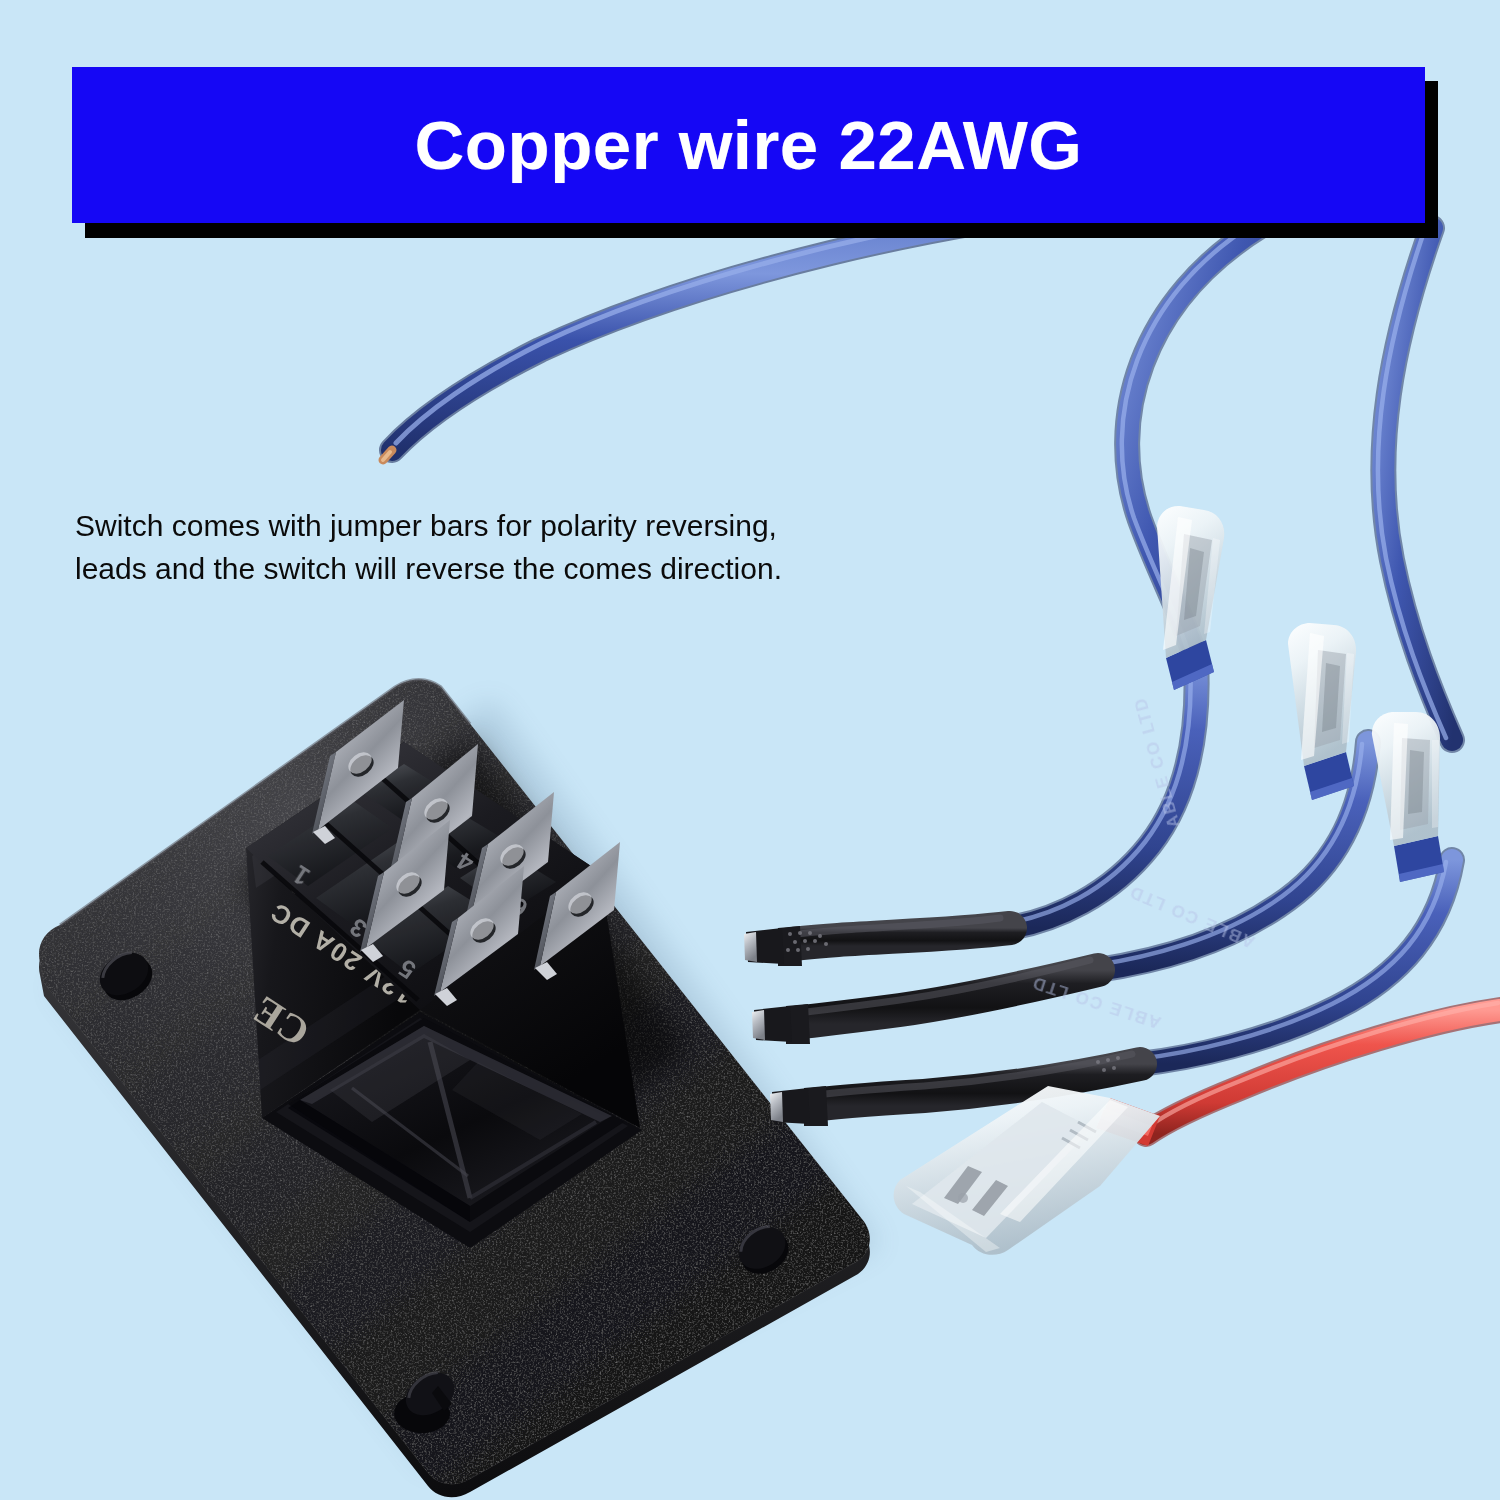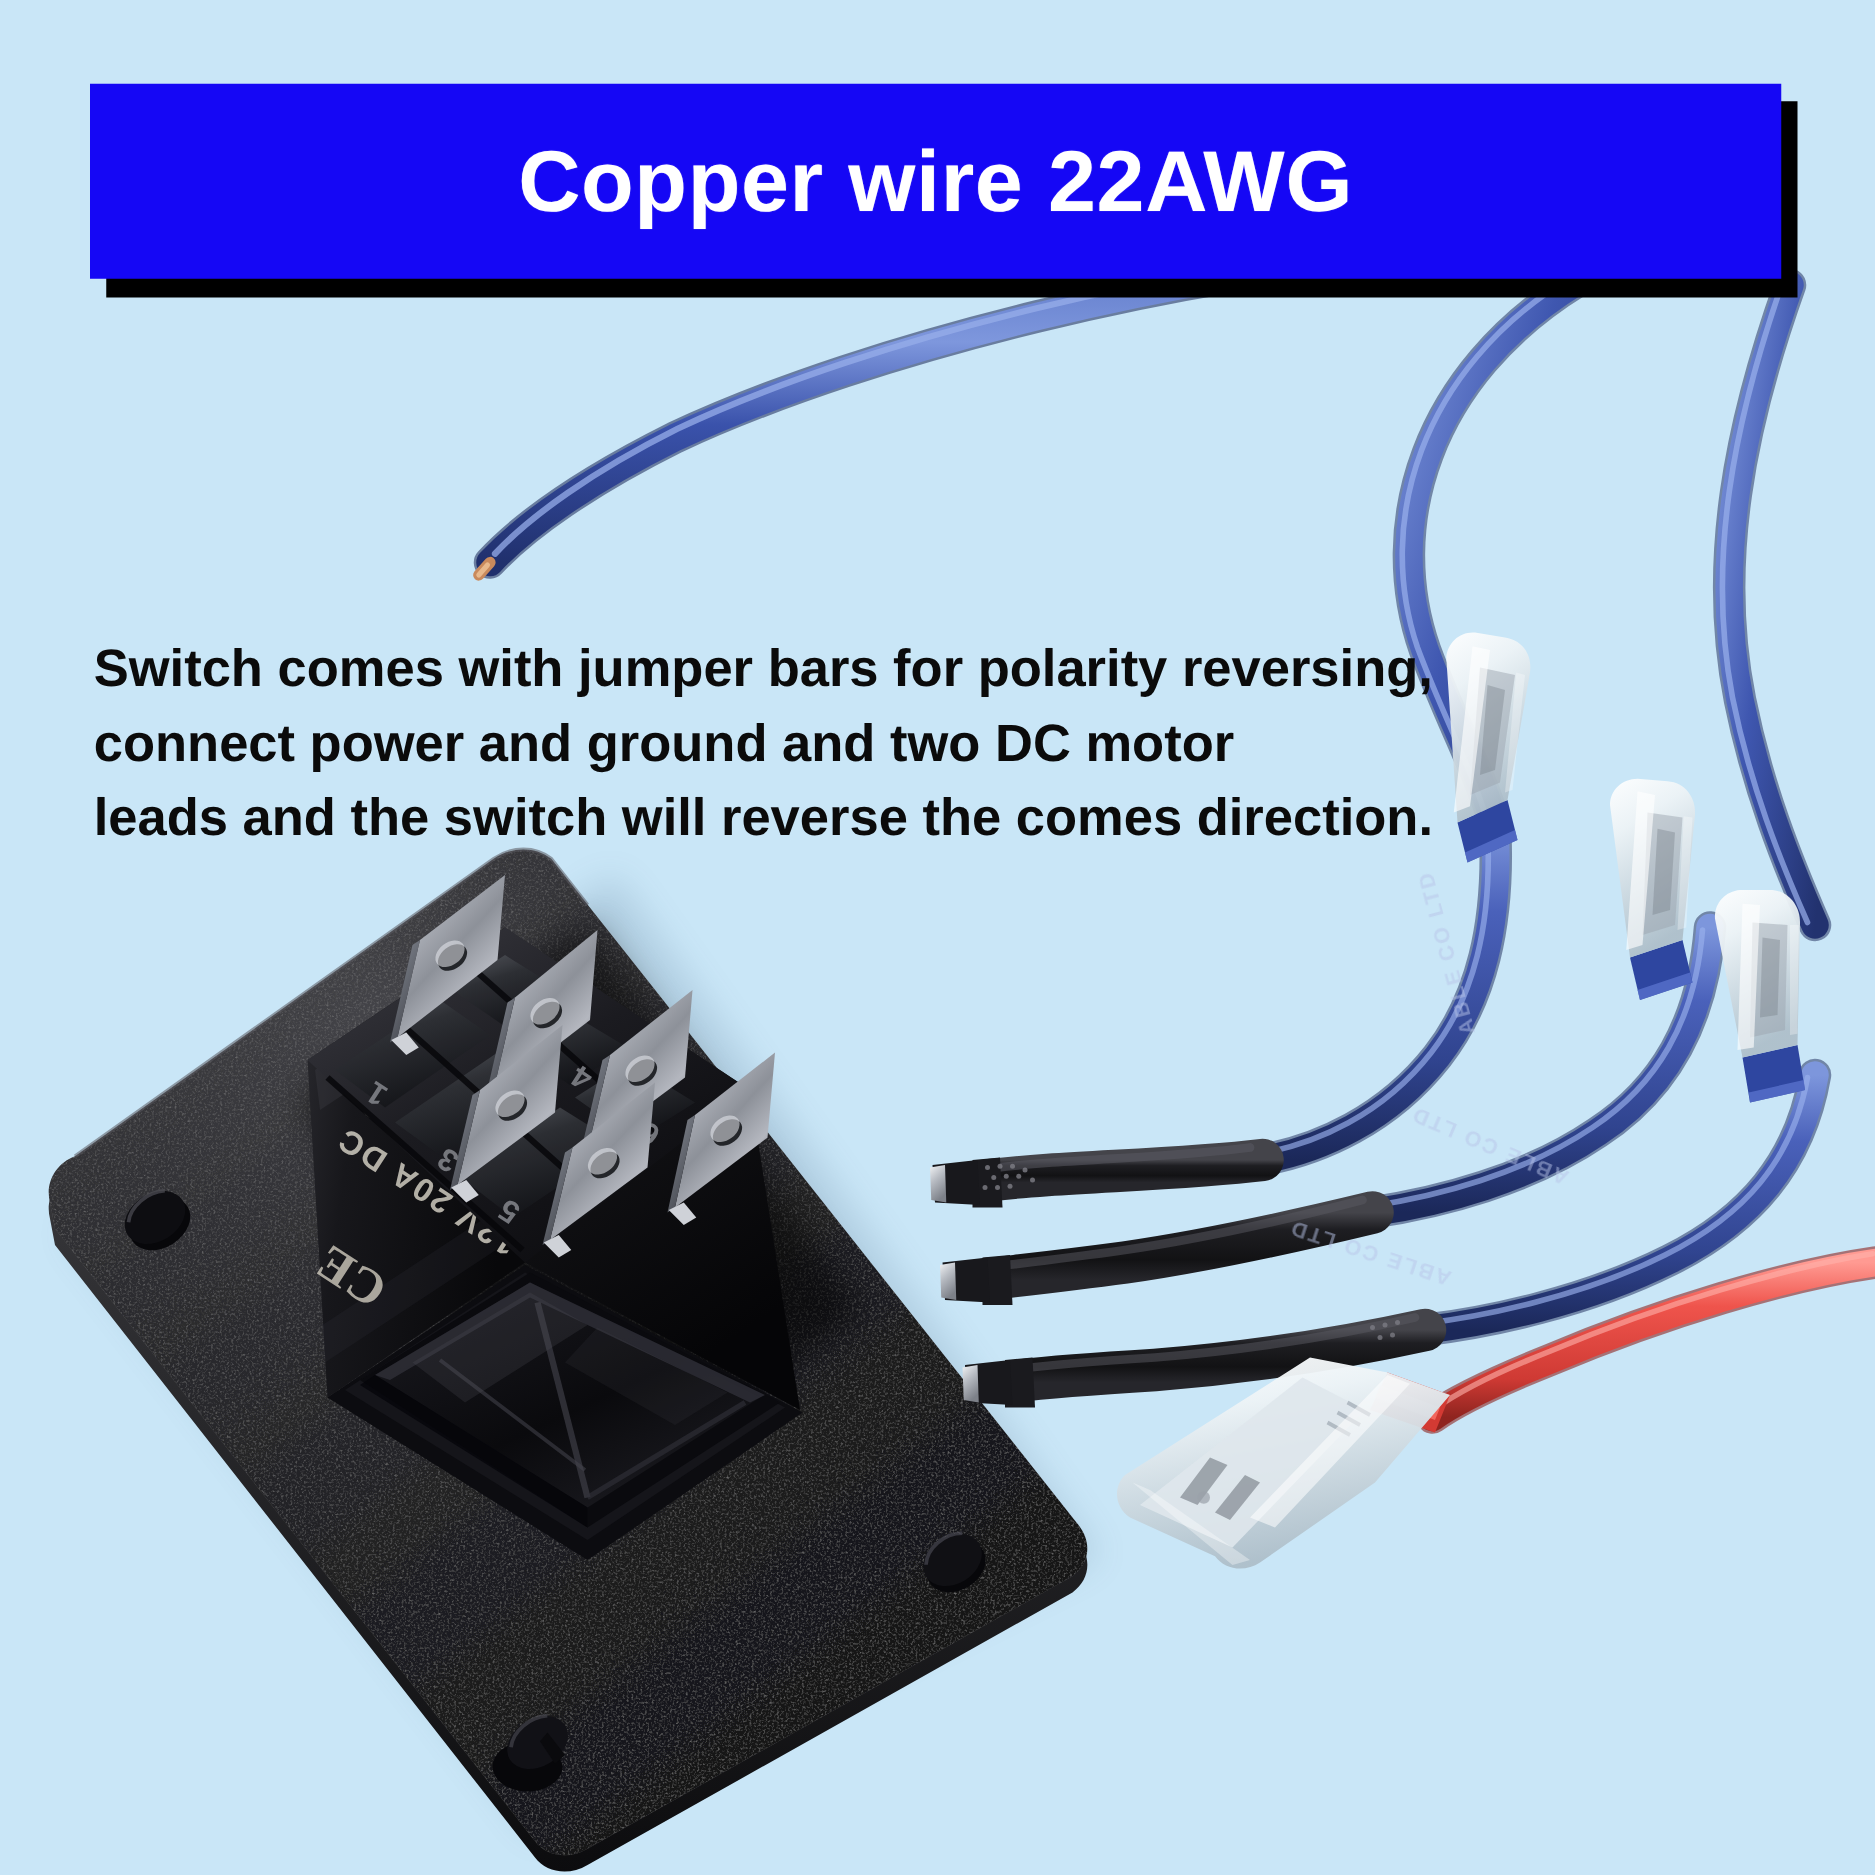--- a/index.html
+++ b/index.html
@@ -24,21 +24,21 @@
   }
   .banner-title{
     color:#ffffff;font-size:69px;font-weight:bold;letter-spacing:0.5px;
     white-space:nowrap;line-height:1;
     text-shadow:0 0 1px rgba(255,255,255,.4);
   }
 
   
   .body-copy{
     position:absolute;left:75px;top:505px;width:1060px;z-index:40;
-    color:#0b0b0b;font-size:42px;line-height:1.42;font-weight:700;
+    color:#0b0b0b;font-size:30px;line-height:1.42;font-weight:400;
   }
   .body-copy div{white-space:nowrap;}
 
   
   .layer{position:absolute;left:0;top:0;width:1500px;height:1500px;}
   .l-wires-back{z-index:4;}
   .l-plate{z-index:10;}
   .l-switch{z-index:20;}
   .l-wires-front{z-index:30;}
 </style>
@@ -91,21 +91,20 @@
     </g>
   </svg>
 
   <div class="banner-shadow"></div>
   <div class="banner" style="background: rgb(21, 7, 245);">
     <div class="banner-title" style="color: rgb(255, 255, 255);">Copper wire 22AWG</div>
   </div>
 
   <div class="body-copy" style="color: rgb(11, 11, 11);">
     <div>Switch comes with jumper bars for polarity reversing,</div>
-    <div>connect power and ground and two DC motor</div>
     <div>leads and the switch will reverse the comes direction.</div>
   </div>
 
   <svg class="layer l-plate" viewBox="0 0 1500 1500">
     <defs>
       <linearGradient id="plateGrad" x1="0.1" y1="0" x2="0.9" y2="1">
         <stop offset="0%" stop-color="#3a3a3d"></stop>
         <stop offset="28%" stop-color="#2a2a2d"></stop>
         <stop offset="62%" stop-color="#1d1d20"></stop>
         <stop offset="100%" stop-color="#101012"></stop>

